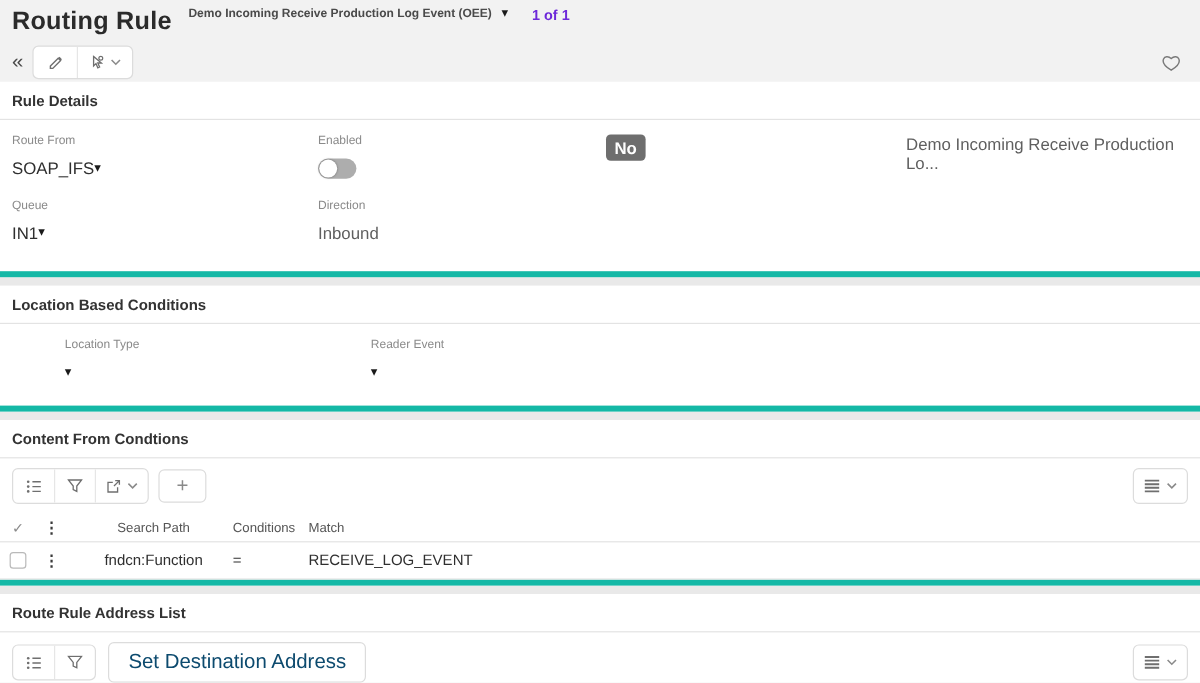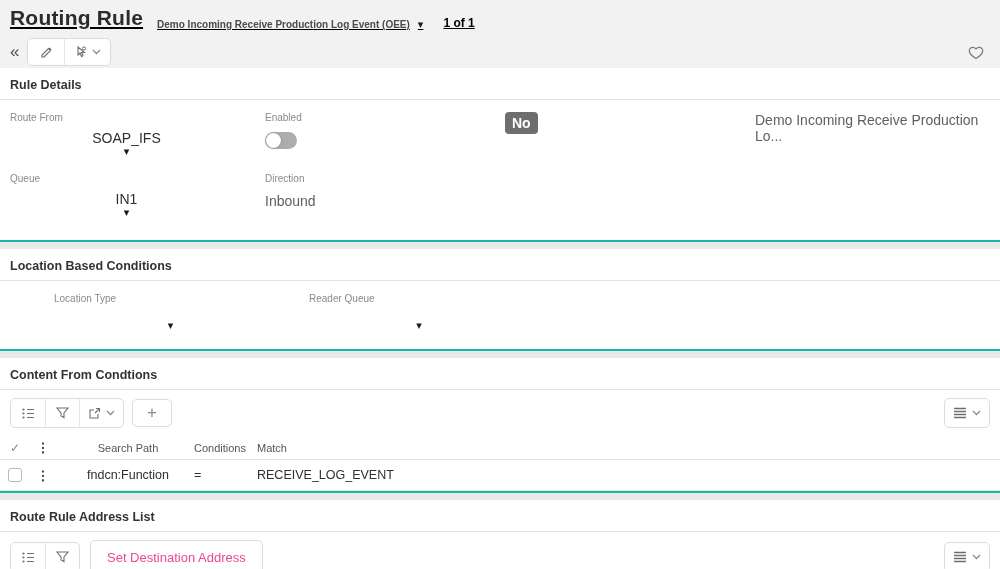--- a/index.html
+++ b/index.html
@@ -1,57 +1,57 @@
 <!DOCTYPE html>
 <html><head>
 <meta charset="utf-8">
 <style>
   * { margin:0; padding:0; box-sizing:border-box; }
   html,body { width:1000px; height:569px; overflow:hidden;
     font-family:"Liberation Sans", sans-serif; background:#e9e9e9; }
   .topband { background:#f2f2f2; padding:6px 10px 0 10px; height:68px; }
-  .title-row { display:flex; align-items:flex-end; gap:14px;text-decoration:underline; }
+  .title-row { display:flex; align-items:flex-start; gap:14px; }
   .page-title { font-size:21px; font-weight:700; color:#2b2b2b; letter-spacing:.2px; }
   .record-selector { display:flex; align-items:center; gap:8px; cursor:pointer; }
   .record-name { font-size:10px; font-weight:600; color:#4a4a4a; }
   .caret { font-size:11px; color:#1a1a1a; line-height:1; }
-  .record-count { font-size:12px; font-weight:600; color:#000000; margin-left:6px; }
+  .record-count { font-size:12px; font-weight:600; color:#6d28d9; margin-left:6px; }
   .toolbar-row { display:flex; align-items:center; margin-top:8px; }
   .collapse-btn { font-size:17px; color:#4a4a4a; padding:0 8px 0 0; cursor:pointer; }
   .btn-group { display:inline-flex; background:#fff; border:1px solid #dcdcdc; border-radius:5px; overflow:hidden; }
   .btn-group .tbtn { display:flex; align-items:center; justify-content:center; gap:5px;
      min-width:36px; height:26px; padding:0 9px; cursor:pointer; border-left:1px solid #e6e6e6; }
   .btn-group .tbtn:first-child { border-left:none; }
   .spacer { flex:1; }
   .heart { margin-right:6px; cursor:pointer; display:flex; }
 
-  .card { background:#fff; border-bottom:2px solid #14b8a6; margin-bottom:7px; }
+  .card { background:#fff; border-bottom:5px solid #14b8a6; margin-bottom:7px; }
   .card-header { padding:7px 10px 6px 10px; border-bottom:1px solid #e3e3e3; }
   .card-title { font-size:12.5px; font-weight:700; color:#333; }
 
   .fields { display:grid; grid-template-columns:255px 240px 250px 1fr; padding:12px 10px 6px 10px; }
   .field { margin-bottom:16px; }
   .flabel { font-size:10px; color:#8a8a8a; margin-bottom:7px; }
   .fvalue { font-size:14px; color:#2f2f2f; min-height:20px; display:flex; align-items:center; }
   .fvalue.readonly { color:#5f5f5f; }
-  .combo { justify-content:flex-end; cursor:pointer;flex-direction:column; }
+  .combo { justify-content:flex-start; cursor:pointer; }
   .w233 { width:233px; } .w220 { width:220px; }
   .toggle { width:32px; height:17px; border-radius:9px; background:#adadad; position:relative; cursor:pointer; }
   .toggle .knob { width:15px; height:15px; border-radius:50%; background:#fff; position:absolute; top:1px; left:1px;
       box-shadow:0 0 2px rgba(0,0,0,.4); }
   .badge { display:inline-block; background:#6e6e6e; color:#fff; font-size:14px; font-weight:700;
       padding:3px 7px; border-radius:4px; }
 
   .table-toolbar { display:flex; align-items:center; padding:8px 10px; }
   .gbtn { display:flex; align-items:center; justify-content:center; gap:5px; min-width:34px; height:28px;
      padding:0 8px; cursor:pointer; border-left:1px solid #e6e6e6; }
   .gbtn:first-child { border-left:none; }
   .solo-btn { display:inline-flex; align-items:center; justify-content:center; background:#fff;
      border:1px solid #dcdcdc; border-radius:5px; height:28px; min-width:40px; margin-left:8px; cursor:pointer; }
-  .text-btn { font-size:13px; color:#ec4899; padding:16px 16px; }
+  .text-btn { font-size:17px; color:#0c4a6e; padding:16px 16px; }
   .plus-glyph { font-size:17px; color:#8a8a8a; font-weight:400; }
 
   .thead { display:flex; align-items:center; height:24px; border-bottom:1px solid #e3e3e3;
      font-size:11px; color:#555; }
   .trow { display:flex; align-items:center; height:31px; border-bottom:1px solid #e3e3e3; font-size:12.5px; color:#2f2f2f; }
   .cell-check { width:30px; display:flex; justify-content:center; }
   .cell-kebab { width:26px; display:flex; justify-content:center; }
   .kebab { font-size:13px; font-weight:700; color:#3a3a3a; cursor:pointer; line-height:1; }
   .hcheck { color:#8a8a8a; font-size:12px; cursor:pointer; }
   .checkbox { width:14px; height:14px; border:1.5px solid #b9b9b9; border-radius:3px; background:#fff; cursor:pointer; }
@@ -151,21 +151,21 @@
   </div>
   <div class="fields" style="padding-bottom:2px;margin-left:44px;">
     <div class="field">
       <div class="flabel">Location Type</div>
       <div class="fvalue combo w233">
         <span></span>
         <span class="caret">▾</span>
       </div>
     </div>
     <div class="field">
-      <div class="flabel">Reader Queue</div>
+      <div class="flabel">Reader Event</div>
       <div class="fvalue combo w220">
         <span></span>
         <span class="caret">▾</span>
       </div>
     </div>
   </div>
 </div>
 
 <div class="card">
   <div class="card-header">

